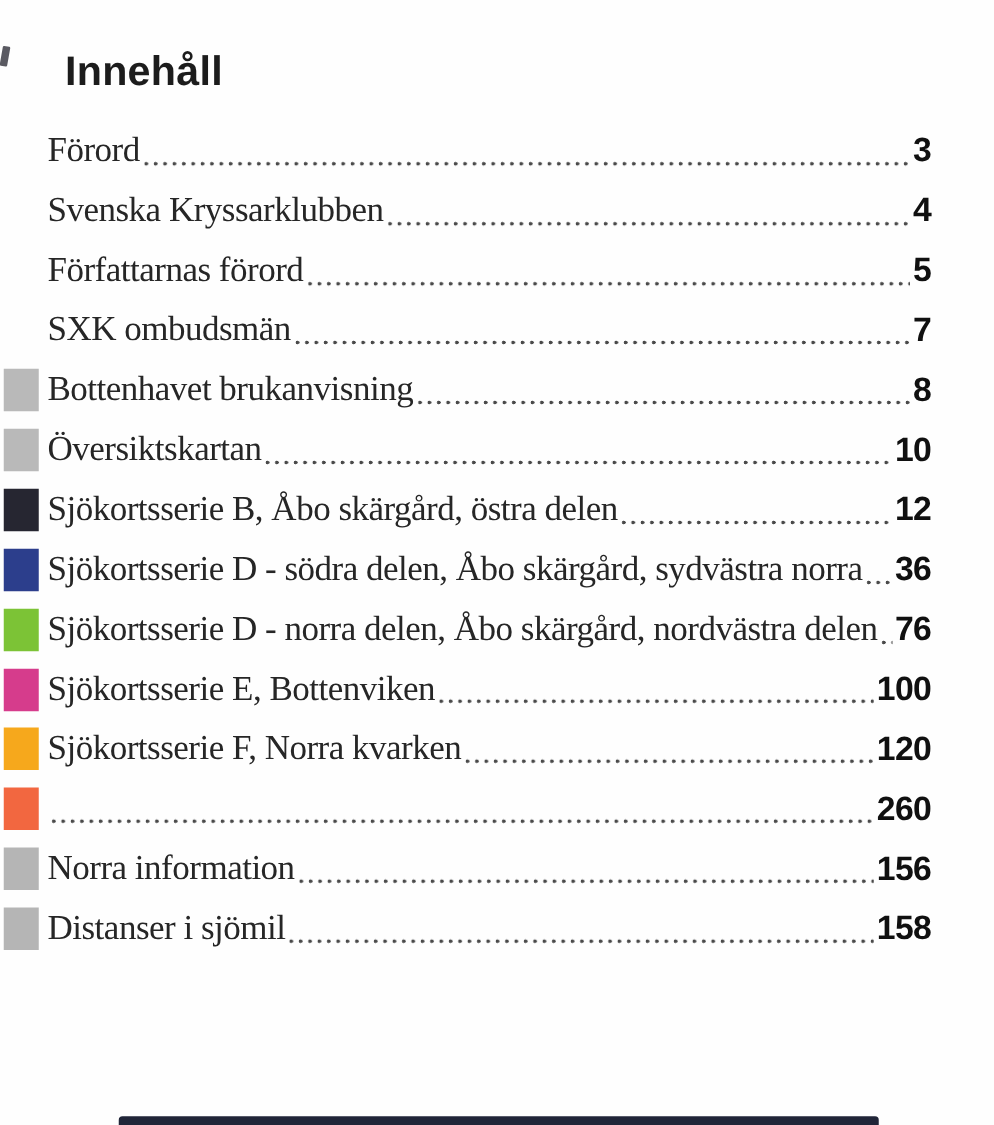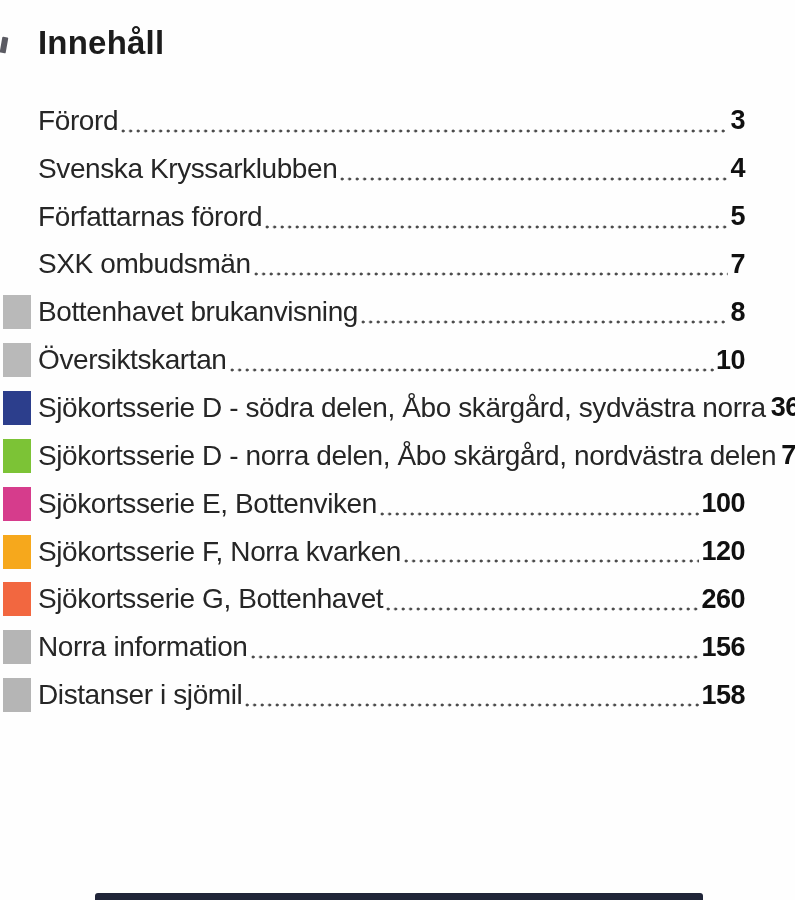--- a/index.html
+++ b/index.html
@@ -12,21 +12,21 @@
     position: relative;
     width: 795px;
     height: 900px;
     background: #fefefe;
     overflow: hidden;
   }
   .page-title {
     position: absolute;
     left: 38px;
     top: 24px;
-    margin: 0;
+    margin: 14px;
     font-size: 33px;
     font-weight: 700;
     color: #1c1c1c;
     letter-spacing: 0.2px;
   }
   .toc {
     position: absolute;
     left: 0;
     right: 0;
     top: 97px;
@@ -47,20 +47,21 @@
     transform: translateY(-50%);
     width: 28px;
     height: 34px;
     background: transparent;
   }
   .label {
     font-size: 28px;
     color: #262626;
     letter-spacing: -0.4px;
     white-space: nowrap;
+    font-family: Liberation Serif, serif;
   }
   .dots {
     flex: 1 1 auto;
     height: 4px;
     align-self: flex-end;
     margin: 0 2px 12px 3px;
     background-image: radial-gradient(circle at 2px 2px, #4a4a4a 1.35px, rgba(0,0,0,0) 1.7px);
     background-size: 7.5px 4px;
     background-repeat: repeat-x;
     background-position: left bottom;
@@ -137,20 +138,26 @@
       <span class="pagenum">8</span>
     </div>
 
     <div class="row">
       <span class="swatch" style="background-color: rgb(185, 185, 185);"></span>
       <span class="label">Översiktskartan</span>
       <span class="dots"></span>
       <span class="pagenum">10</span>
     </div>
 
+    <div class="row">
+      <span class="swatch" style="background-color: rgb(38, 38, 49);"></span>
+      <span class="label">Sjökortsserie B, Åbo skärgård, östra delen</span>
+      <span class="dots"></span>
+      <span class="pagenum">12</span>
+    </div>
 
     <div class="row">
       <span class="swatch" style="background-color: rgb(44, 62, 140);"></span>
       <span class="label">Sjökortsserie D - södra delen, Åbo skärgård, sydvästra norra</span>
       <span class="dots"></span>
       <span class="pagenum">36</span>
     </div>
 
     <div class="row">
       <span class="swatch" style="background-color: rgb(124, 195, 54);"></span>
@@ -168,21 +175,20 @@
 
     <div class="row">
       <span class="swatch" style="background-color: rgb(246, 168, 28);"></span>
       <span class="label">Sjökortsserie F, Norra kvarken</span>
       <span class="dots"></span>
       <span class="pagenum">120</span>
     </div>
 
     <div class="row">
       <span class="swatch" style="background-color: rgb(242, 103, 64);"></span>
-      <span class="label">Sjökortsserie G, Bottenhavet</span>
       <span class="dots"></span>
       <span class="pagenum">260</span>
     </div>
 
     <div class="row">
       <span class="swatch" style="background-color: rgb(181, 181, 181);"></span>
       <span class="label">Norra information</span>
       <span class="dots"></span>
       <span class="pagenum">156</span>
     </div>

